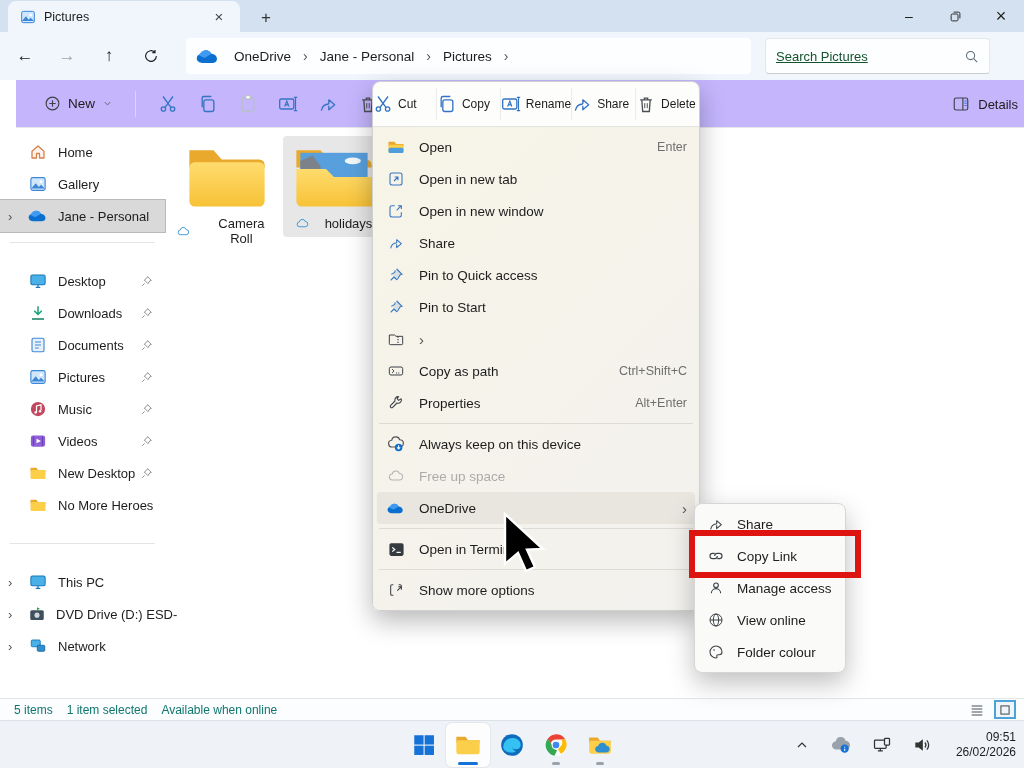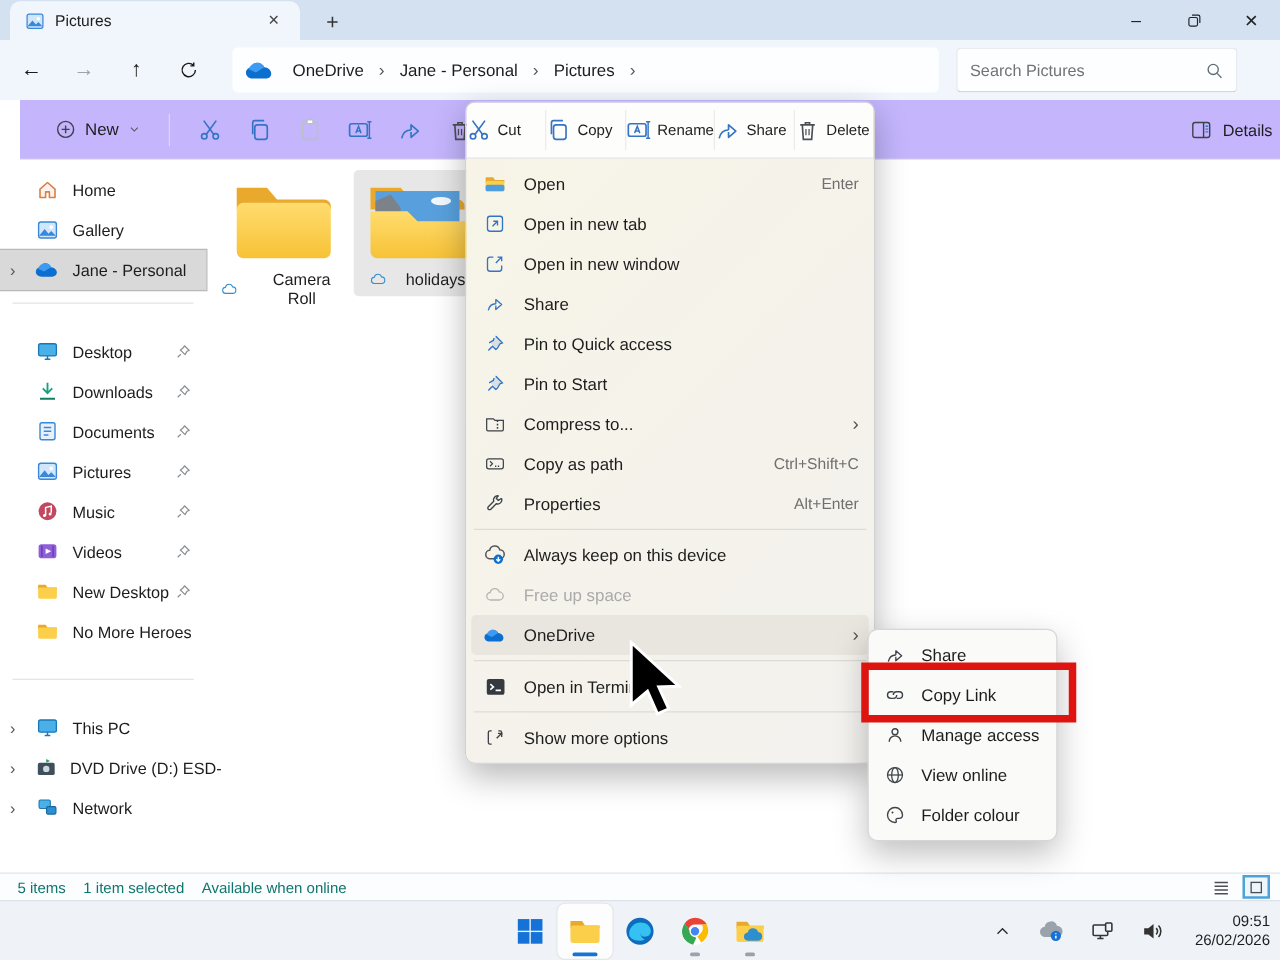--- a/index.html
+++ b/index.html
@@ -17,21 +17,21 @@
   .winbtn { width:46px; height:32px; display:flex; align-items:center; justify-content:center; font-size:14px; color:#222; }
 
   
   .navbar { position:absolute; left:0; top:32px; width:1024px; height:48px; background:#f1f6fc; display:flex; align-items:center; }
   .navbtn { width:34px; height:34px; display:flex; align-items:center; justify-content:center; font-size:17px; color:#1b1b1b; margin-left:8px; border-radius:4px; }
   .navbtn.disabled { color:#9aa4ae; }
   .breadcrumb { margin-left:18px; height:36px; width:565px; background:#fdfeff; border-radius:4px; display:flex; align-items:center; padding:0 10px; font-size:13.5px; }
   .crumb { padding:3px 6px; border-radius:4px; }
   .crumb-sep { color:#555; padding:0 6px; font-size:14px; }
   .searchbox { margin-left:14px; height:36px; width:225px; background:#fdfeff; border:1px solid #e3e6ea; border-bottom-color:#c8ccd1; border-radius:4px; display:flex; align-items:center; padding:0 10px; }
-  .searchbox .ph { color:#737373; font-size:13px; flex:1; }
+  .searchbox .ph { color:#14532d; font-size:13px; flex:1;text-decoration:underline; }
 
   
   .toolbar { position:absolute; left:0; top:80px; width:1024px; height:48px; background:#c4b5fd; border-bottom:1px solid #e4e6e8; display:flex; align-items:center;margin-left:16px; }
   .tb-new { display:flex; align-items:center; gap:7px; margin-left:18px; padding:6px 10px; border-radius:4px; font-size:13.5px; }
   .tb-sep { width:1px; height:26px; background:#d9dcdf; margin:0 12px; }
   .tb-btn { width:40px; height:36px; display:flex; align-items:center; justify-content:center; border-radius:4px; }
   .blue { color:#3574c4; } .gray { color:#b9c0c7; } .dark { color:#4b4f54; }
   .tb-details { position:absolute; right:22px; top:0; height:48px; display:flex; align-items:center; gap:8px; font-size:13px; color:#1d1d1d; }
 
   
@@ -794,21 +794,20 @@
           </svg>
         </span>
       <span class="lab">Pin to Start</span>
     </div>
     <div class="ctx-row">
       <span class="mi" style="color:#3d4248">
           <svg class="ic" width="16" height="16">
             <use href="#i-zip"></use>
           </svg>
         </span>
-      <span class="lab">Compress to...</span>
       <span class="subarrow">›</span>
     </div>
     <div class="ctx-row">
       <span class="mi" style="color:#3d4248">
           <svg class="ic" width="16" height="16">
             <use href="#i-path"></use>
           </svg>
         </span>
       <span class="lab">Copy as path</span>
       <span class="sc">Ctrl+Shift+C</span>

